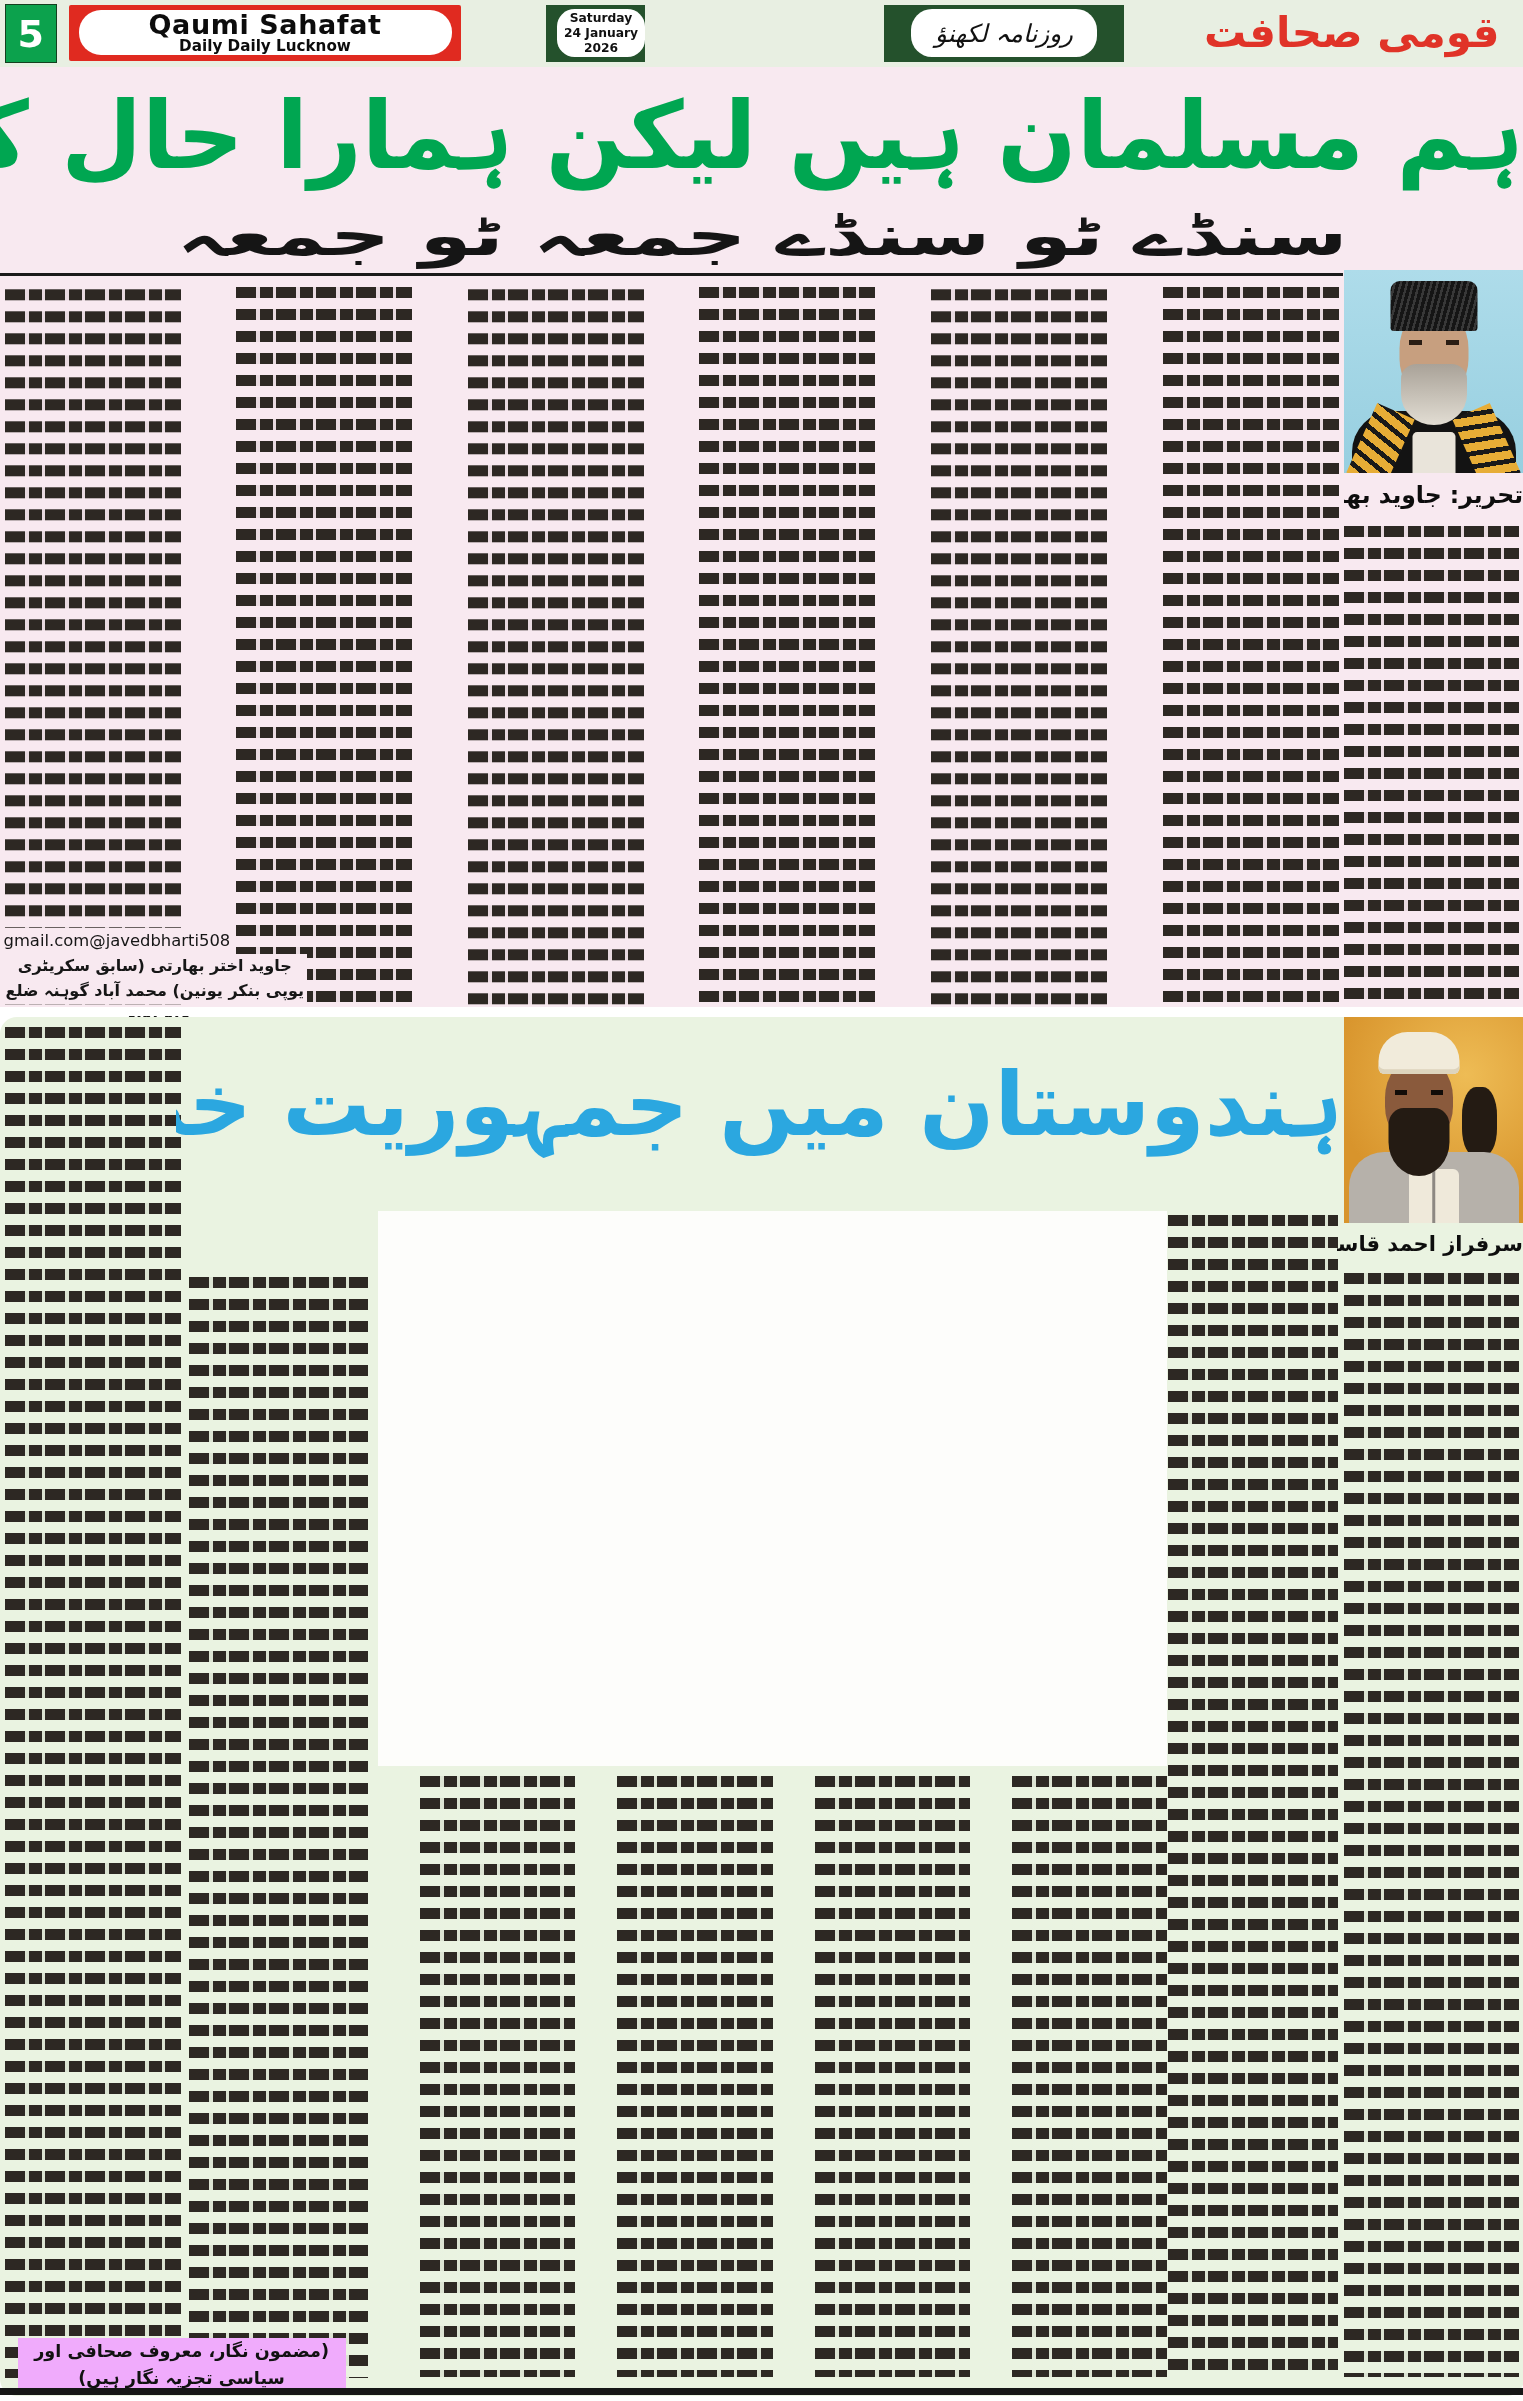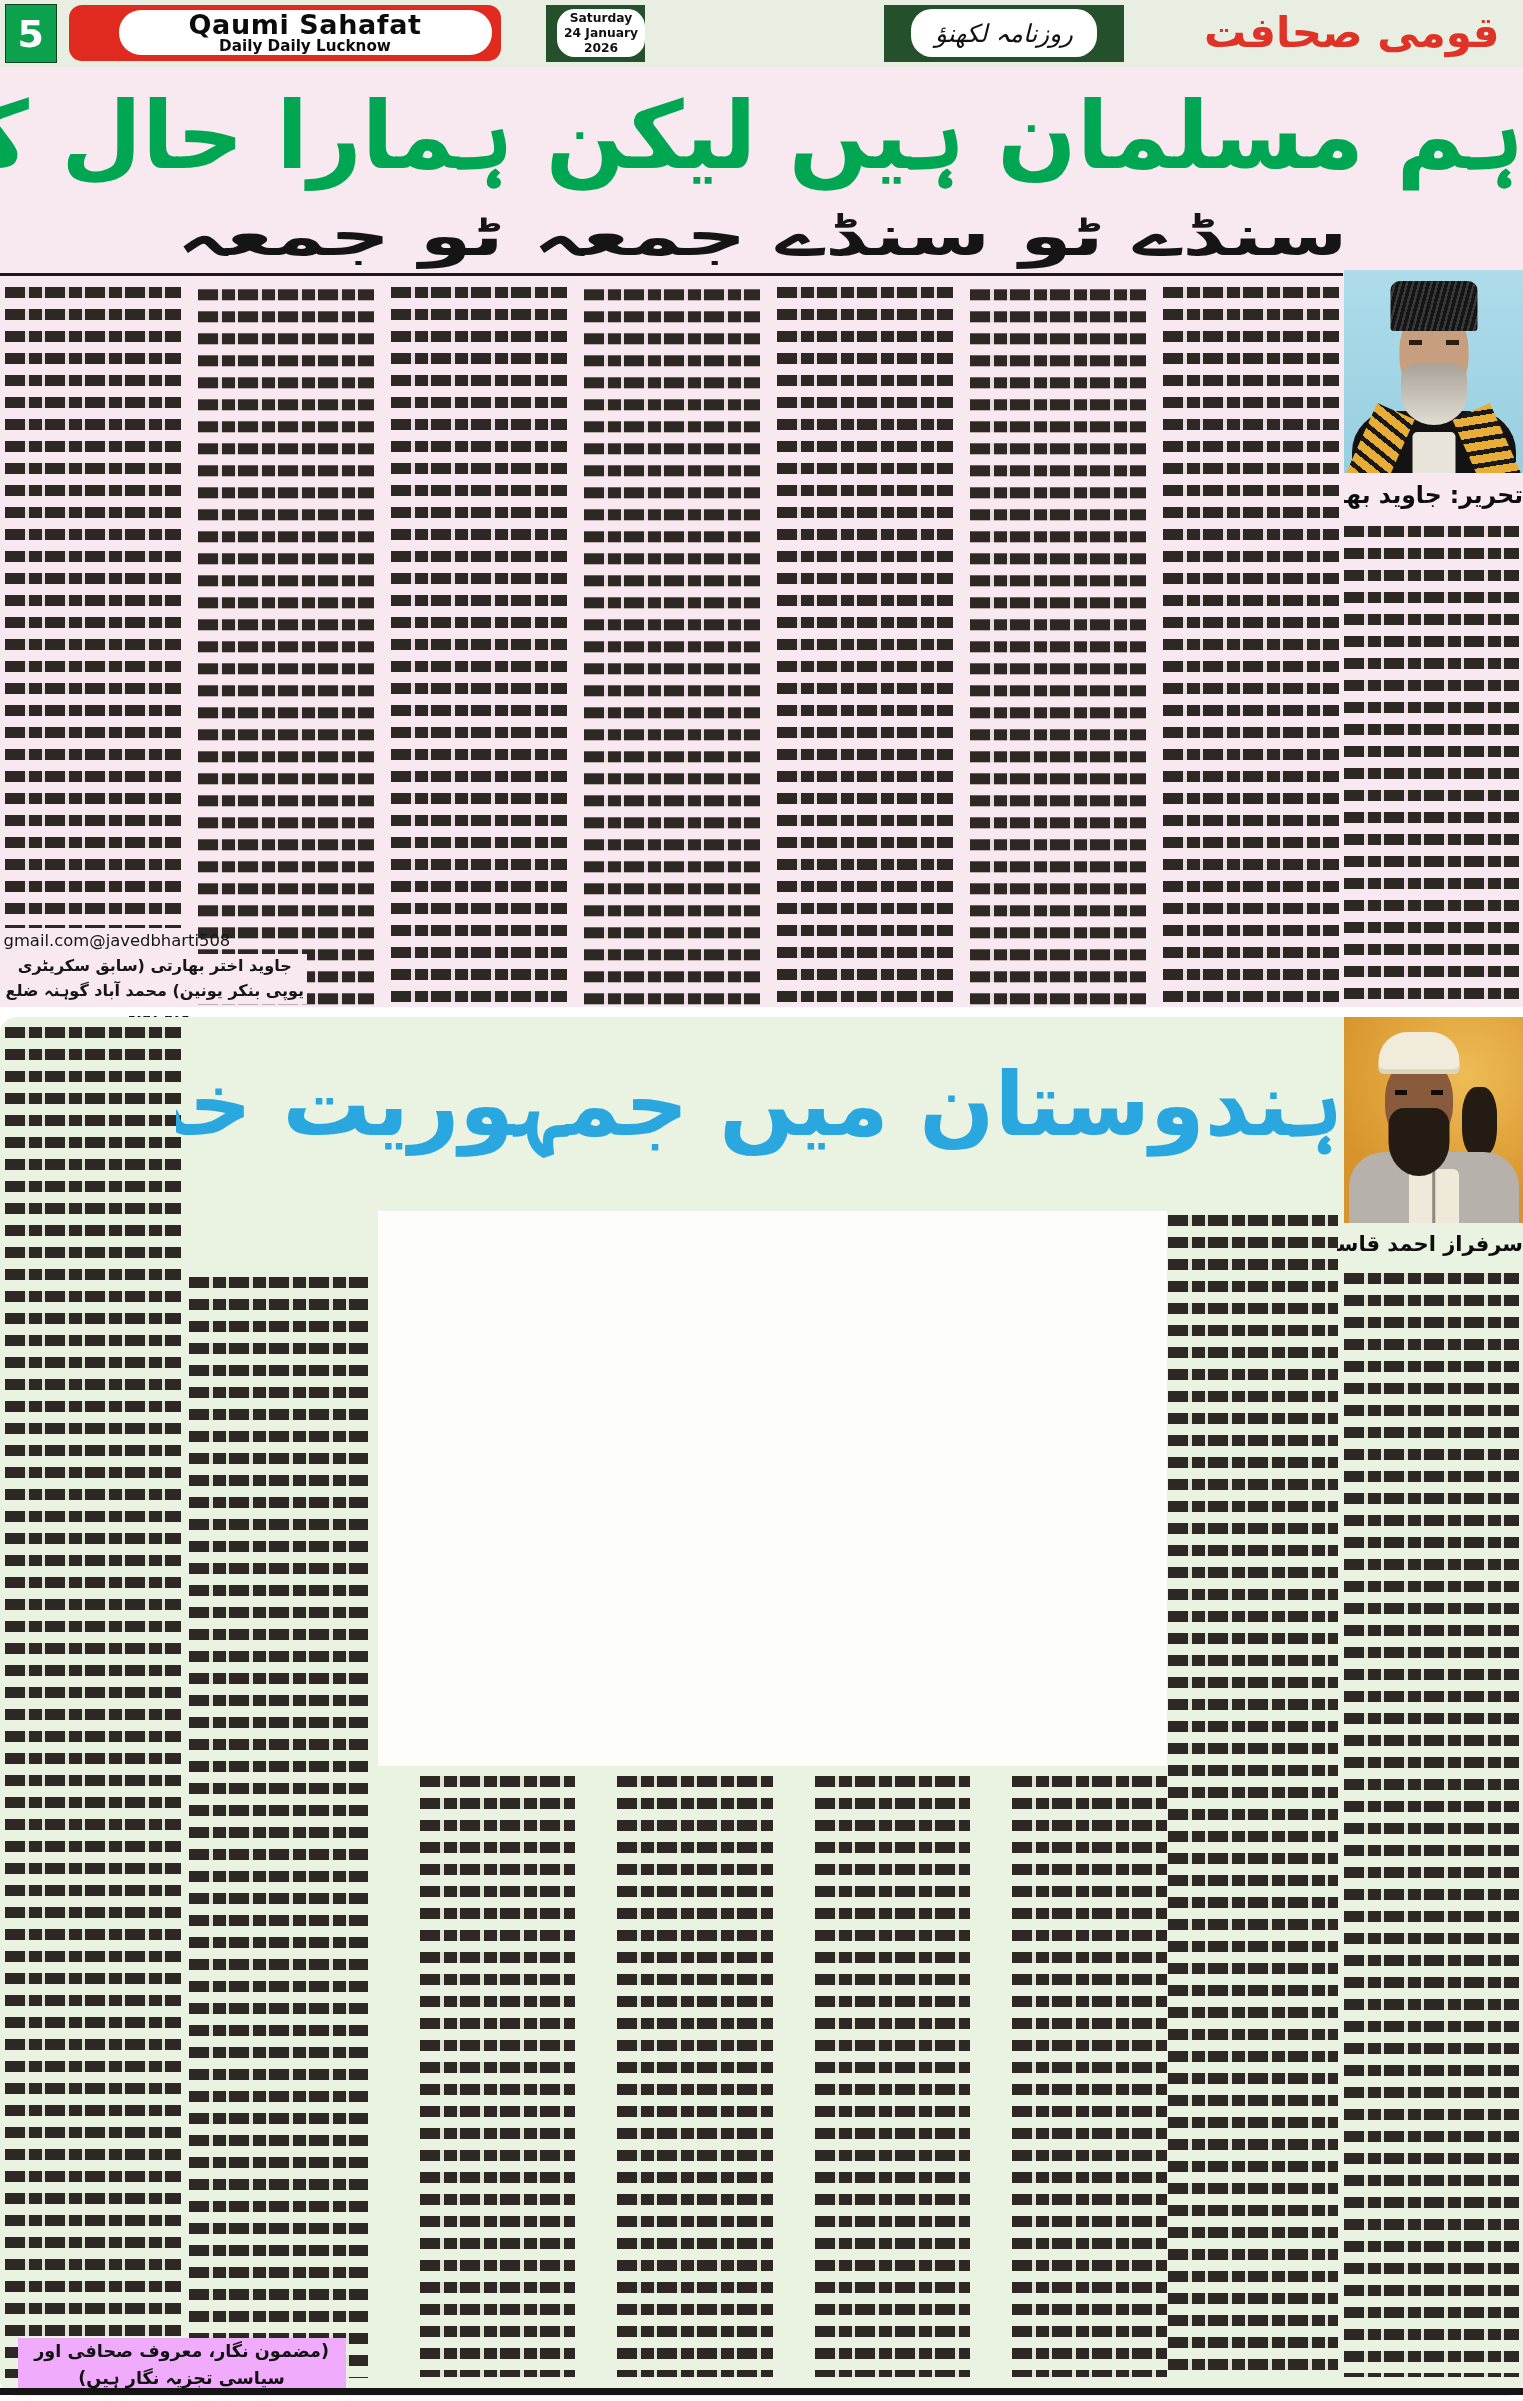--- a/index.html
+++ b/index.html
@@ -7,21 +7,21 @@
         font-family:"DejaVu Sans","Liberation Sans",sans-serif;}
   .urdu{direction:rtl;unicode-bidi:isolate;}
 
   
   .header{position:absolute;left:0;top:0;width:1524px;height:67px;background:#e8efe2;
           border-bottom:2.3px solid #4a4a4a;}
   .pageno{position:absolute;left:4.7px;top:4.1px;width:50px;height:57px;background:#0ca24d;
           border:1.8px solid #14401f;color:#ffffff;font-size:38px;font-weight:bold;
           display:flex;align-items:center;justify-content:center;}
   .logobox{position:absolute;left:69px;top:4.7px;width:392px;height:56px;background:#e02a20;
-           border-radius:13px;display:flex;align-items:center;justify-content:center;padding-left:40px;}
+           border-radius:2px;display:flex;align-items:center;justify-content:center;}
   .logoinner{width:373px;height:45px;background:#ffffff;border-radius:22px;text-align:center;
              display:flex;flex-direction:column;justify-content:center;line-height:1.05;}
   .logotitle{font-size:27px;font-weight:bold;color:#0c0c0c;letter-spacing:0.6px;}
   .logosub{font-size:15.2px;font-weight:bold;color:#0c0c0c;}
   .datebox{position:absolute;left:546px;top:4.7px;width:99px;height:57px;background:#24512c;
            display:flex;align-items:center;justify-content:flex-end;}
   .dateinner{width:88px;height:48px;background:#ffffff;border-radius:17.6px;text-align:center;
              display:flex;flex-direction:column;justify-content:center;line-height:1.2;}
   .dateday,.dateval{font-size:12.3px;font-weight:bold;color:#111;}
   .edbox{position:absolute;left:884px;top:4.7px;width:240px;height:57px;background:#24512c;
@@ -162,23 +162,20 @@
 
     <div class="a1-cols">
       <div class="col sim">
         <p class="ghost">ہے مگر ہم کیوں بھٹک رہے ہیں جبکہ رسول کائنات پر نازل ہوئی روشن کتاب آج بھی موجود ہے جس میں دنیا کے وجود سے لے کر دنیا کے فنا ہونے تک کا ذکر ہے اور قرآن ہی مذہب اسلام کا دستور ہے اور آئین ہے اور قرآن کے نازل ہونے کے بعد ساری آسمانی کتابوں کے بارے میں اعلان کر دیا گیا کہ وہ برحق تو ہیں اور برحق ماننا بھی ہے مگر عملدرآمد قرآن کے اصول و ضوابط پر ہی ہو گا</p>
       </div>
       <div class="col sim"></div>
       <div class="col sim"></div>
       <div class="col sim"></div>
       <div class="col sim"></div>
       <div class="col sim"></div>
-      <div class="col sim">
-        <p class="ghost">مومن سے لڑنا اسے شکست دینا بہت مشکل ہے۔</p>
-      </div>
     </div>
 
     <div class="photo-frame photo1">
       <div class="p1-body"></div>
       <div class="p1-sash left"></div>
       <div class="p1-sash right"></div>
       <div class="p1-collar"></div>
       <div class="p1-head"></div>
       <div class="p1-eyes"></div>
       <div class="p1-beard"></div>

